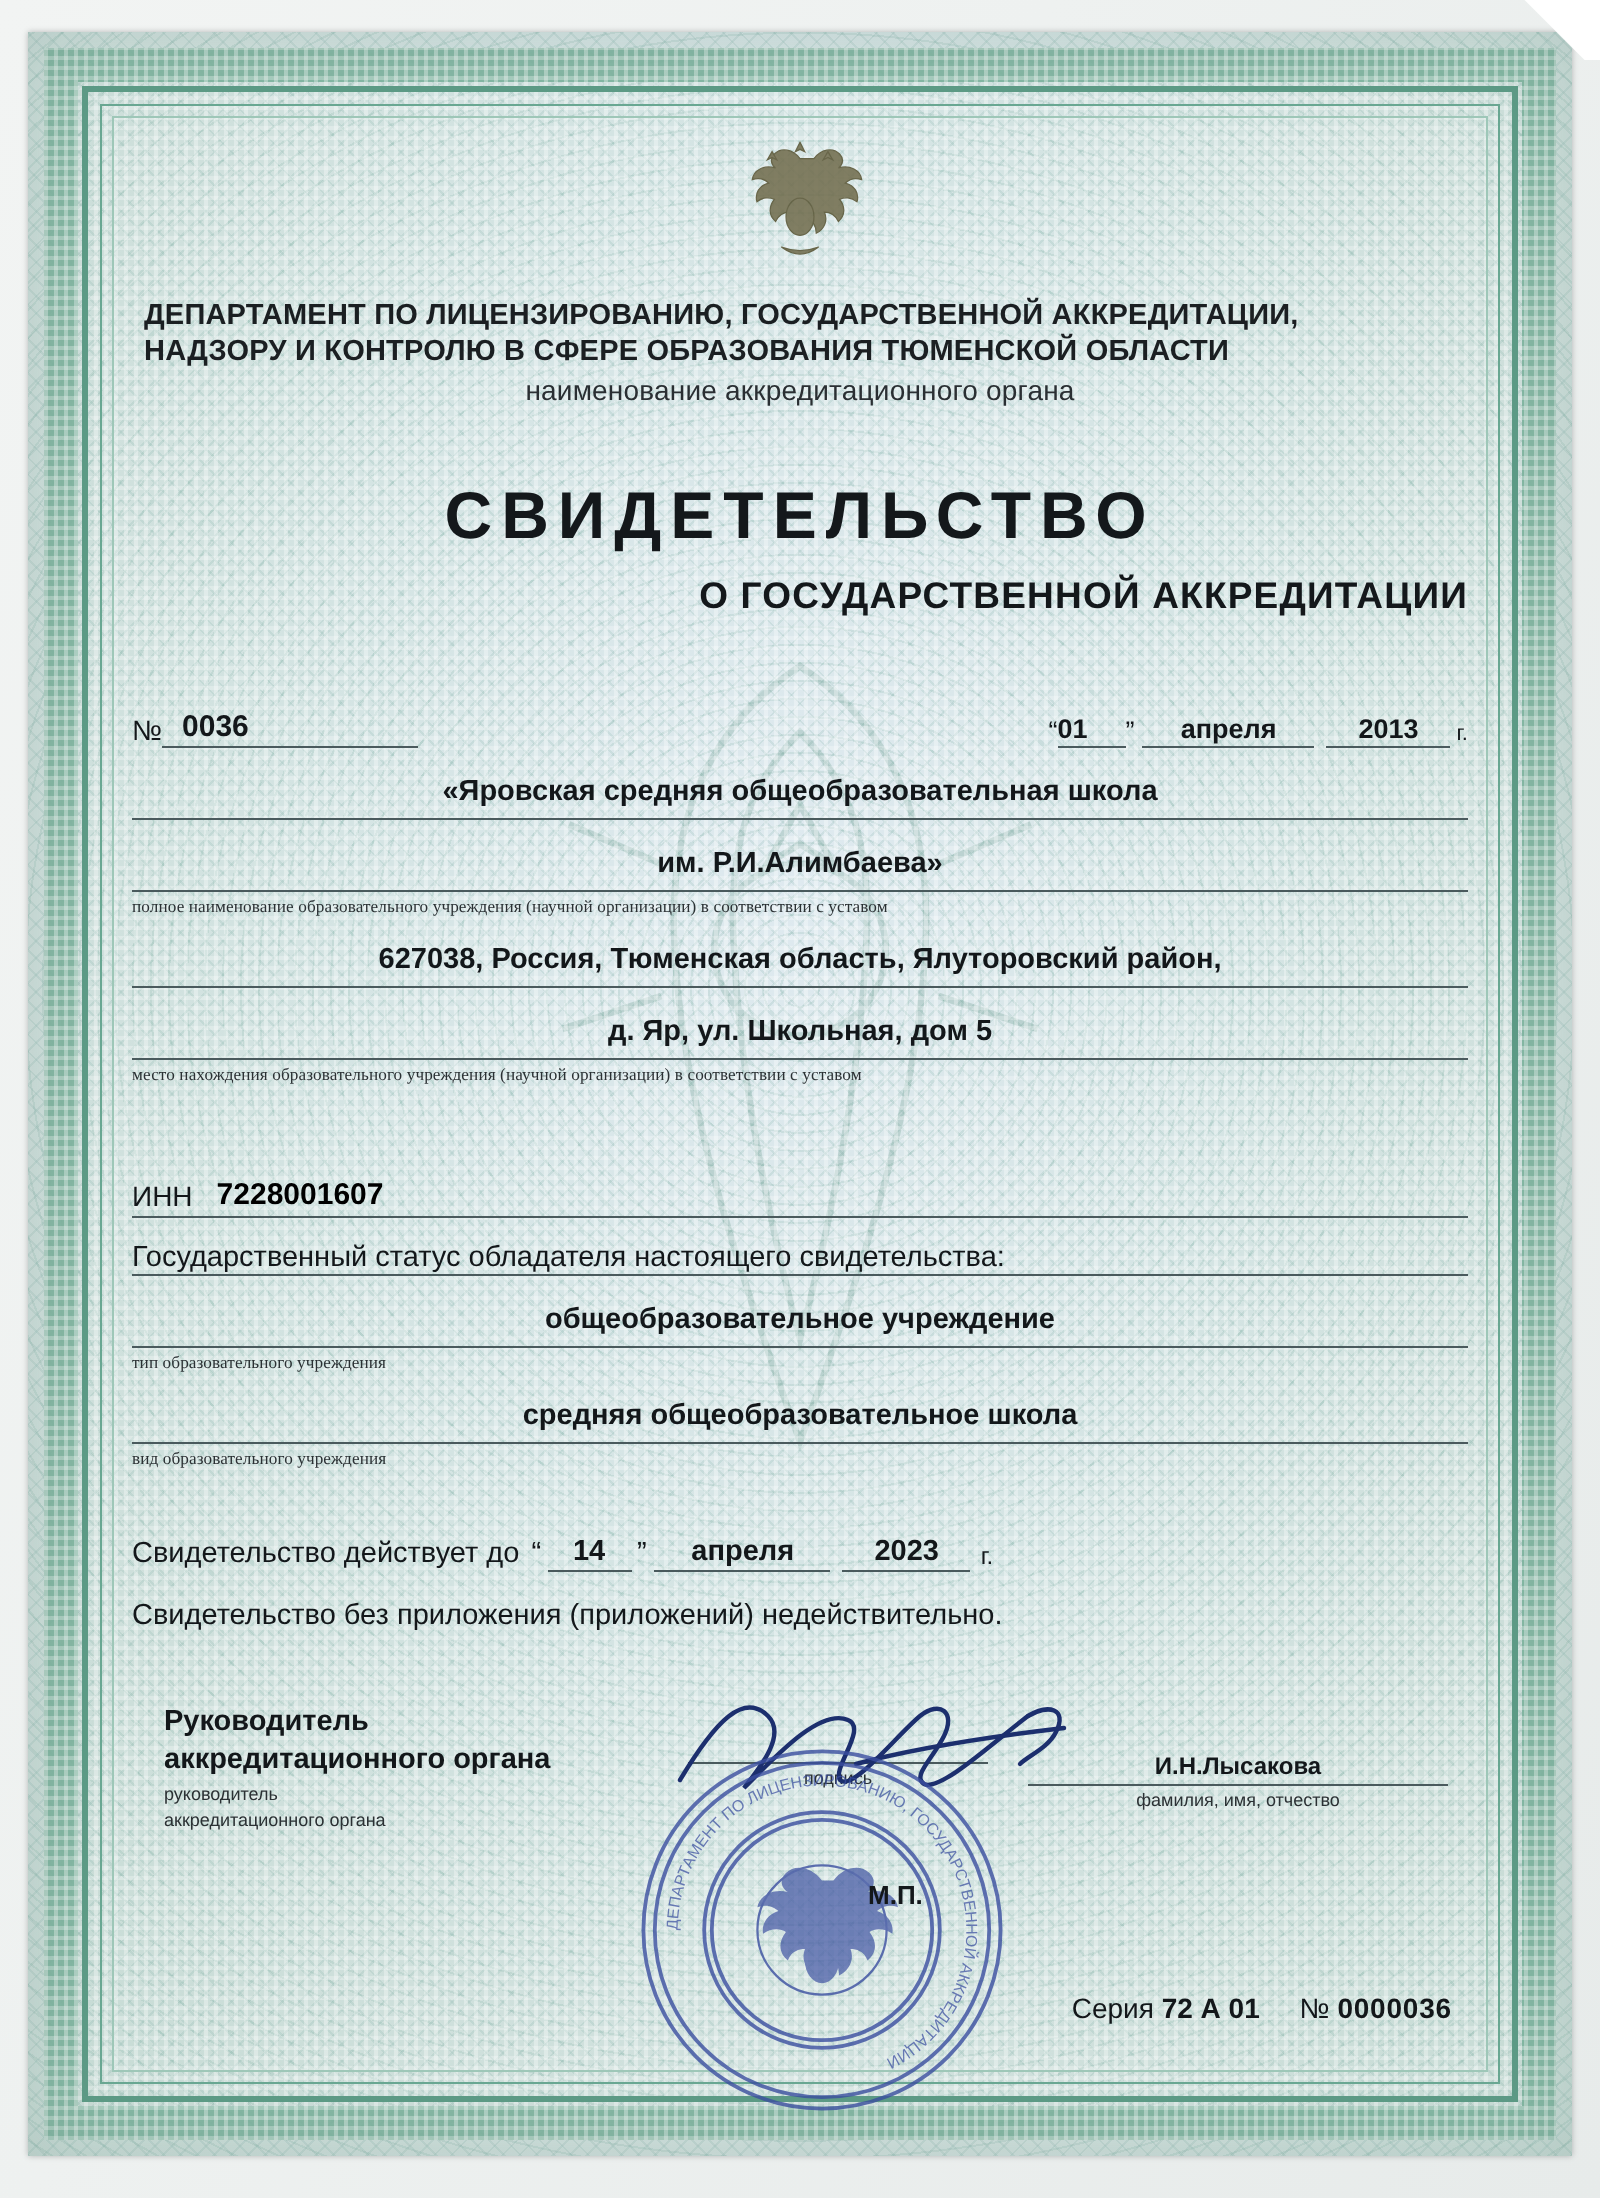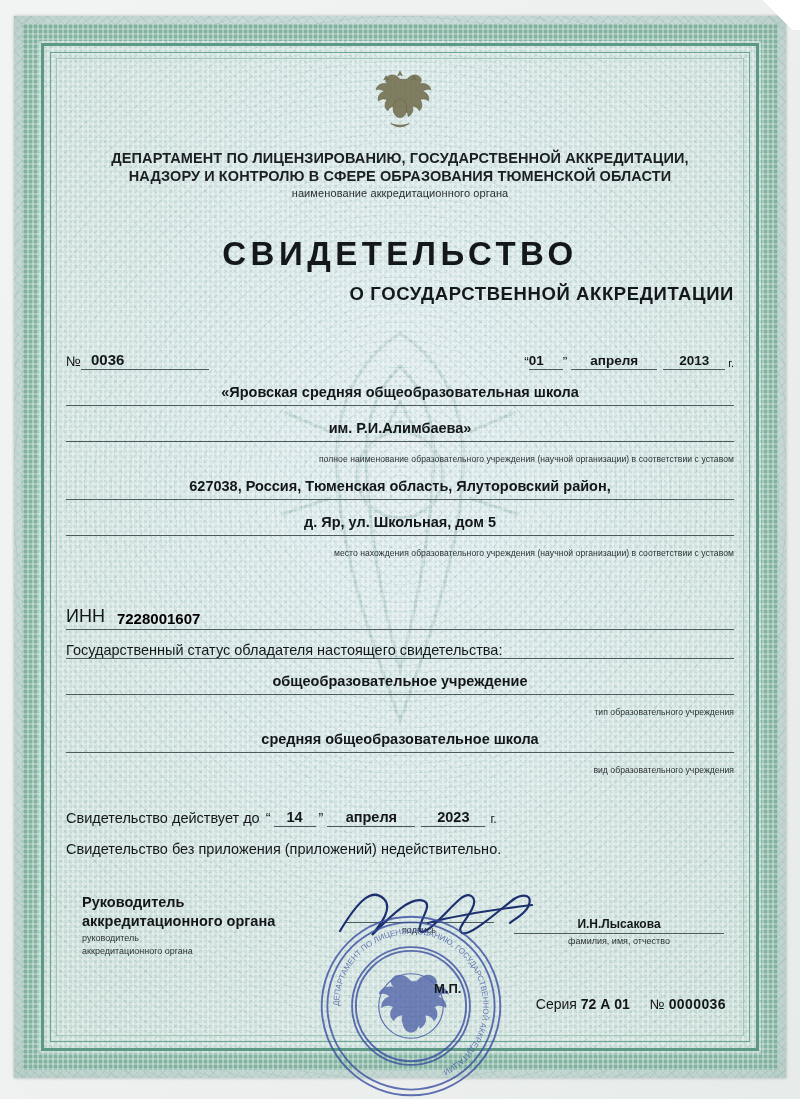--- a/index.html
+++ b/index.html
@@ -123,32 +123,32 @@
 
   .emblem {
     width: 72px;
     height: 64px;
     margin: 6px auto 0;
     display: block;
     opacity: .85;
   }
 
   .org-name {
-    text-align: center;
+    text-align: left;
     font-weight: bold;
     font-size: 14.5px;
     letter-spacing: .1px;
     color: #1b1f22;
     line-height: 1.22;
     margin-top: 16px;
     padding: 0 6px;
   }
   .caption {
     text-align: center;
-    font-size: 11px;
+    font-size: 14px;
     color: #2a2f33;
     margin-top: 2px;
     letter-spacing: .1px;
   }
 
   .title {
     text-align: center;
     font-weight: bold;
     font-size: 33px;
     letter-spacing: 4.5px;
@@ -219,35 +219,36 @@
     margin-top: 14px;
     border-bottom: 1px solid #4a5a5d;
     text-align: center;
     font-weight: bold;
     font-size: 14.5px;
     color: #13171a;
     padding-bottom: 2px;
     min-height: 19px;
   }
   .sub-caption {
-    text-align: right;
+    text-align: left;
     font-size: 8.6px;
     color: #2b3134;
-    margin-top: 12px;
+    margin-top: 2px;
     letter-spacing: .05px;
+    font-family: Liberation Serif, serif;
   }
 
   .inn-row {
     display: flex;
     align-items: flex-end;
     margin-top: 4px;
     border-bottom: 1px solid #4a5a5d;
     padding-bottom: 2px;
   }
-  .inn-lbl { font-size: 18px; color: #13171a; margin-top: 44px; }
+  .inn-lbl { font-size: 14px; color: #13171a; margin-top: 44px; }
   .inn-val { font-weight: bold; font-size: 15px; margin-left: 12px; }
 
   .status-line {
     margin-top: 12px;
     font-size: 14.5px;
     color: #13171a;
     border-bottom: 1px solid #4a5a5d;
     padding-bottom: 0;
   }
 

